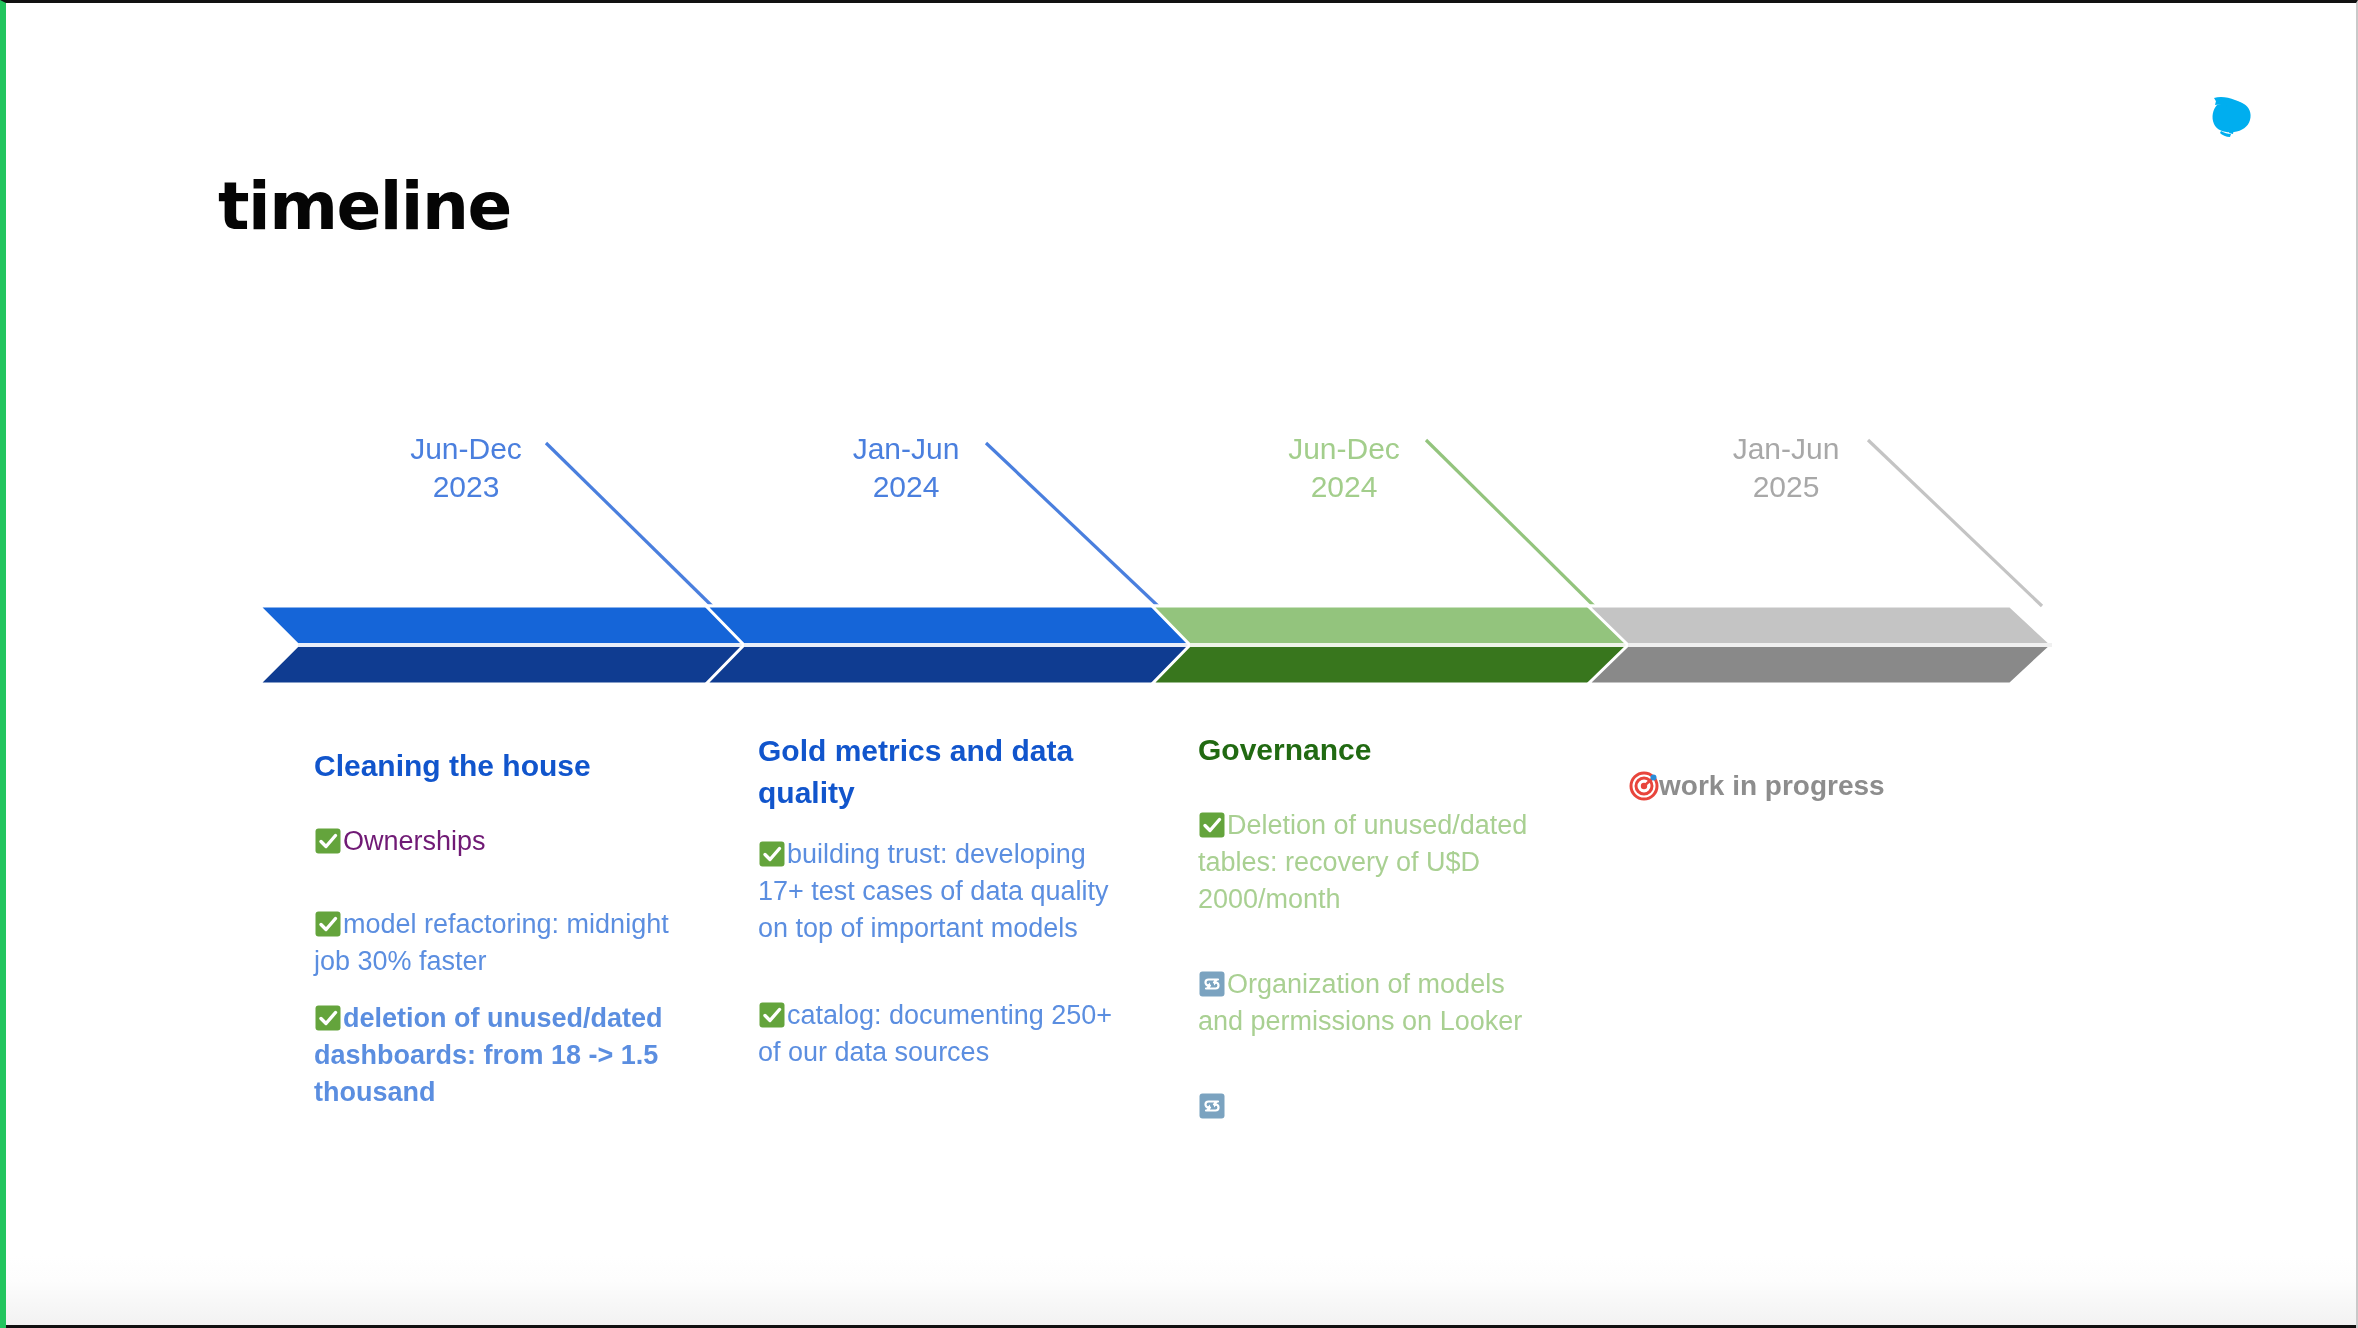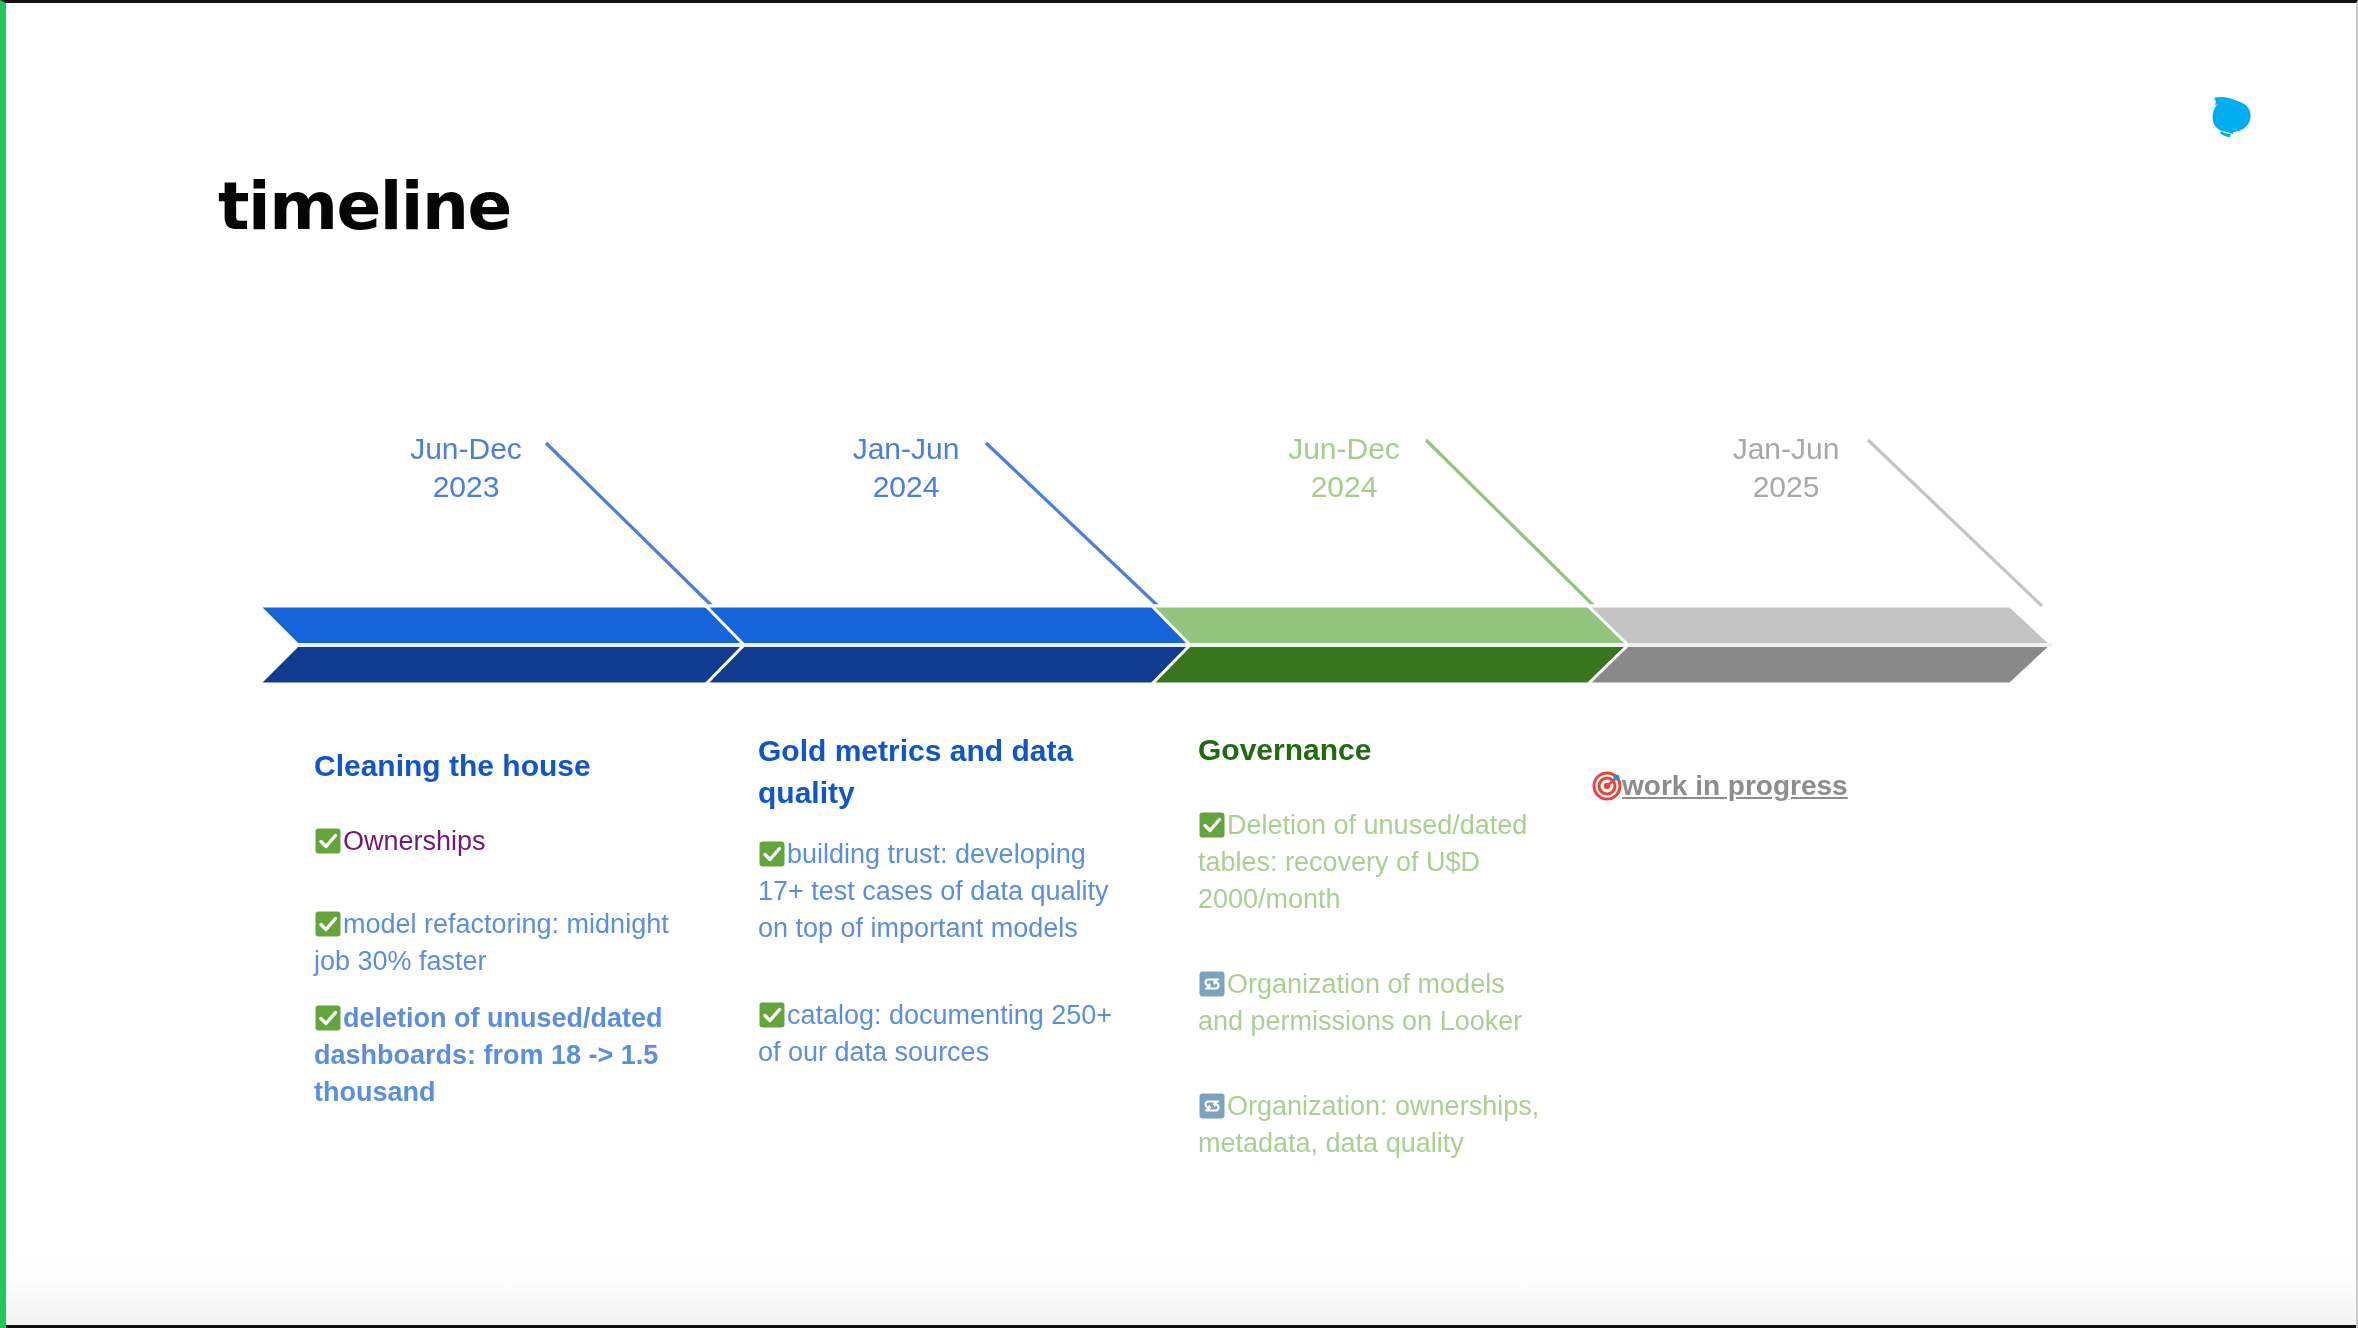--- a/index.html
+++ b/index.html
@@ -265,25 +265,25 @@
       </span><span class="btxt">Organization of models and permissions on Looker</span>
     </div>
 
     <div class="bullet" style="color:#A9D092;">
       <span class="emoji">
         <svg viewBox="0 0 28 28" width="28" height="28">
             <rect x="1.5" y="1.5" width="25" height="25" rx="3" fill="#7BA3C0"></rect>
             <path d="M20 9.5 H10.5 a3 3 0 0 0 0 6 H12 l-2.5 2.5 M8 18.5 H17.5 a3 3 0 0 0 0 -6 H16 l2.5 -2.5" fill="none" stroke="#ffffff" stroke-width="2.2" stroke-linecap="round" stroke-linejoin="round"></path>
             <path d="M12 12.6 l-3 3 l3 3 Z M16 15.4 l3 -3 l-3 -3 Z" fill="#ffffff"></path>
           </svg>
-      </span><span class="btxt">Organization: ownerships, metadata, data quality</span>
-    </div>
-  </div>
-
-  <div id="wip" style="left:1586px; top:766px;text-decoration:underline;">
+      </span>
+    </div>
+  </div>
+
+  <div id="wip" style="left:1623px; top:766px;">
     <span class="emoji">
       <svg viewBox="0 0 30 30" width="30" height="30">
         <circle cx="15" cy="15" r="13" fill="none" stroke="#E8453C" stroke-width="3"></circle>
         <circle cx="15" cy="15" r="8" fill="none" stroke="#E8453C" stroke-width="3"></circle>
         <circle cx="15" cy="15" r="3.2" fill="#E8453C"></circle>
         <line x1="15" y1="15" x2="24" y2="7" stroke="#E8453C" stroke-width="2.6" stroke-linecap="round"></line>
         <circle cx="24.5" cy="6.5" r="3" fill="#2B8CD8"></circle>
       </svg>
     </span><span>work in progress</span>
   </div>

